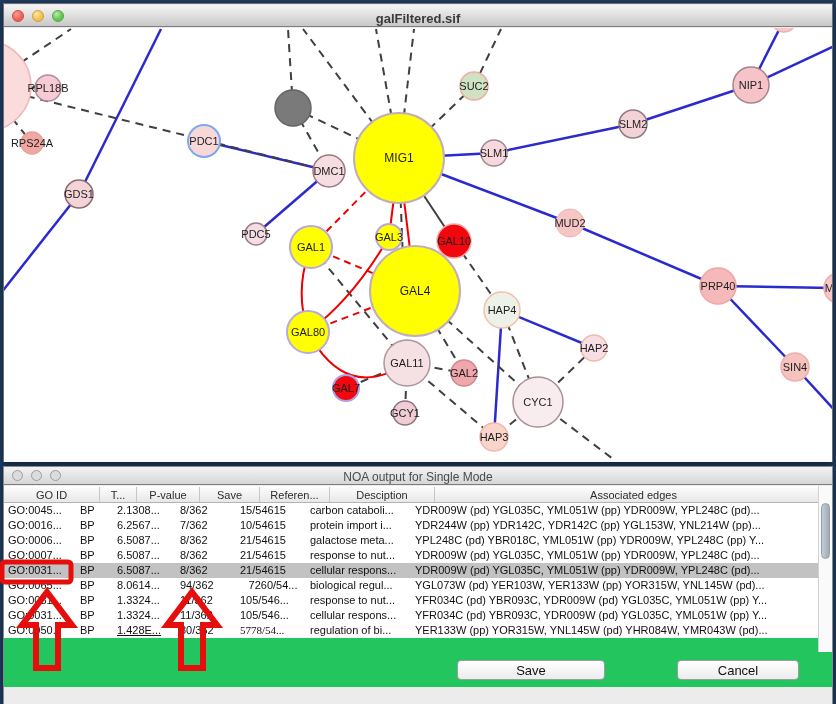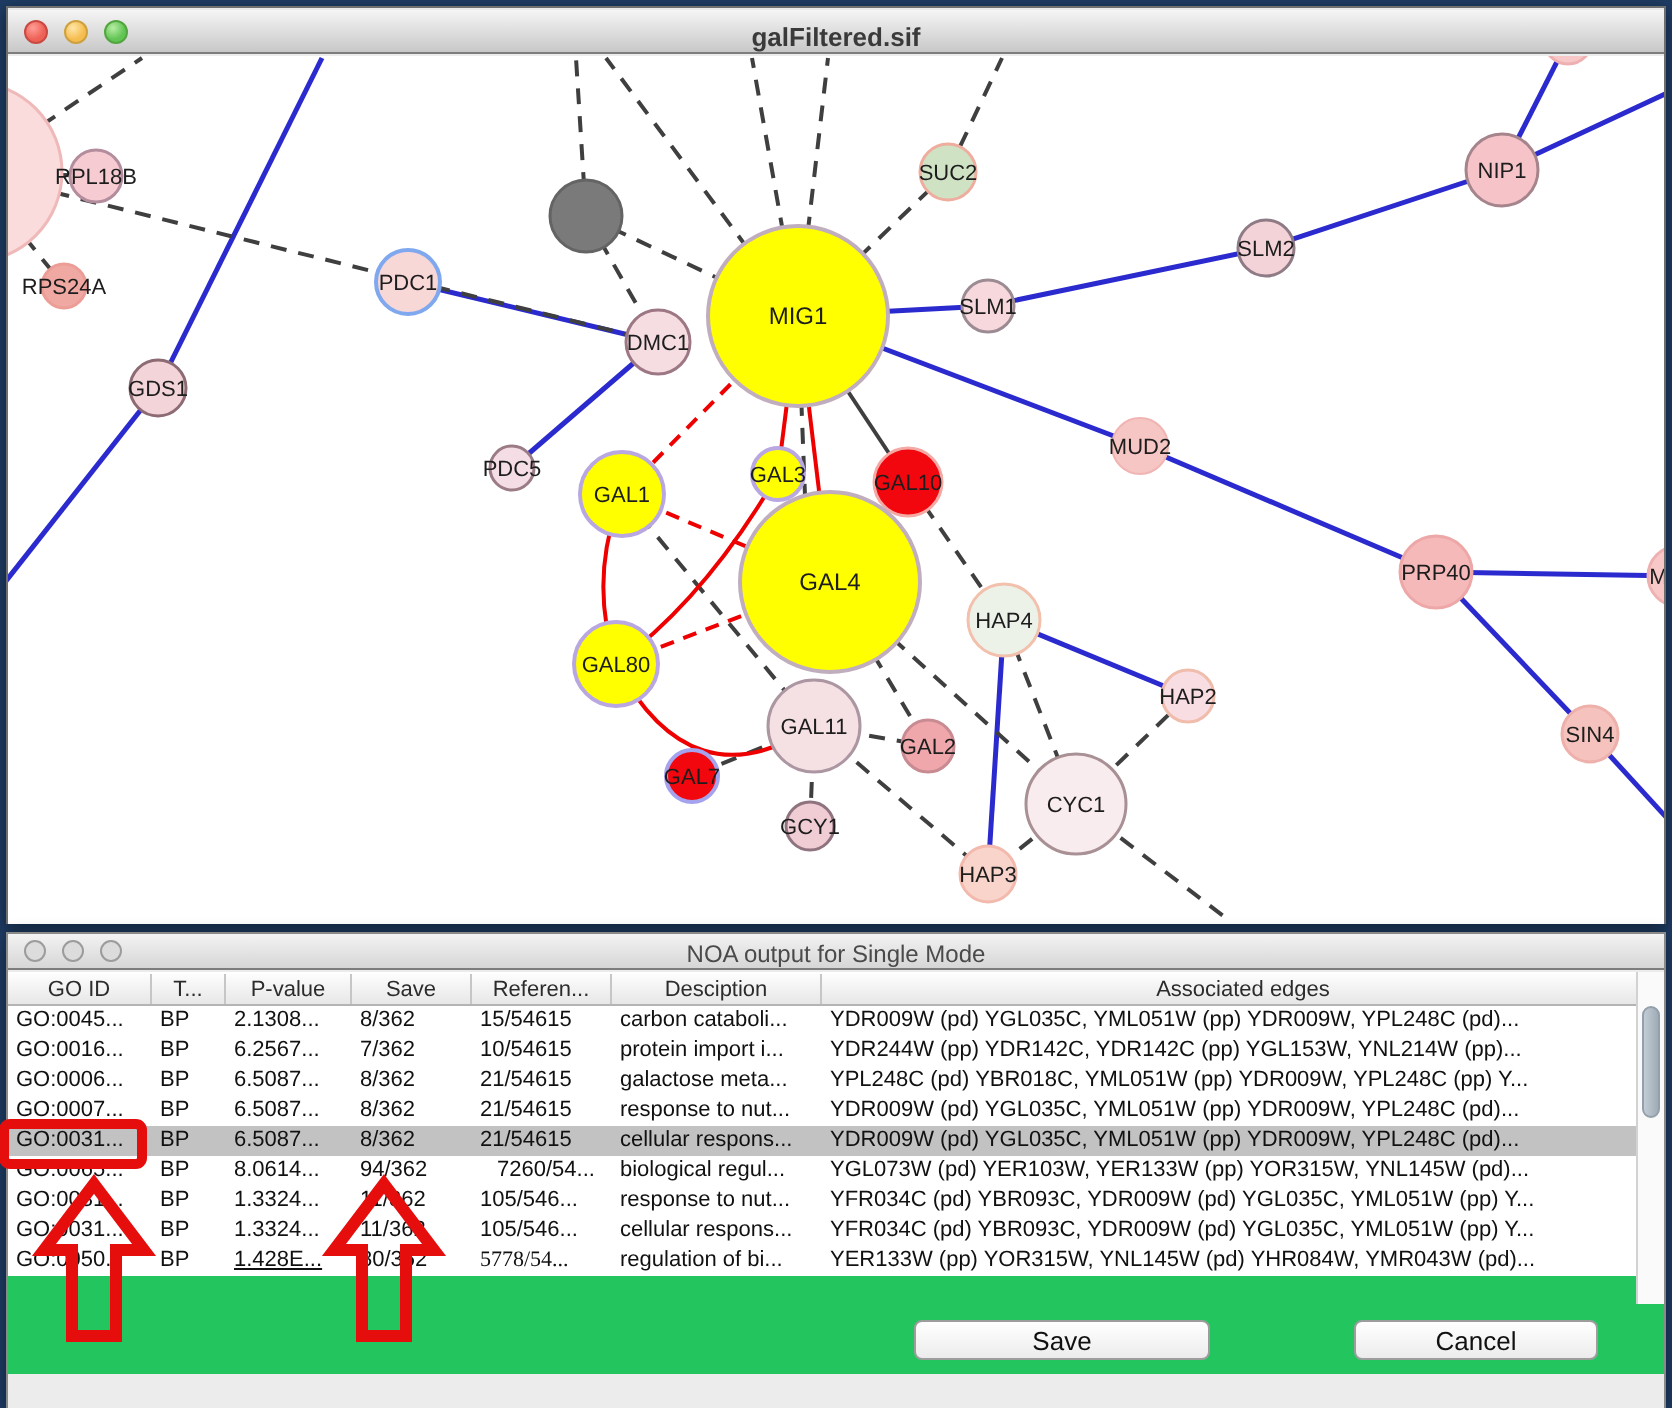--- a/index.html
+++ b/index.html
@@ -190,21 +190,21 @@
     <div class="titlebar">
       <span class="lights">
         <span class="light gray"></span>
         <span class="light gray"></span>
         <span class="light gray"></span>
       </span>
       <span class="title">NOA output for Single Mode</span>
     </div>
     <div id="table-wrap">
       <div id="table-header">
-          <div class="hcell" style="width: 72px;">GO ID</div>
+          <div class="hcell" style="width: 96px;">GO ID</div>
           <div class="hcell" style="width: 37px;">T...</div>
           <div class="hcell" style="width: 63px;">P-value</div>
           <div class="hcell" style="width: 60px;">Save</div>
           <div class="hcell" style="width: 70px;">Referen...</div>
           <div class="hcell" style="width: 105px;">Desciption</div>
           <div class="hcell">Associated edges</div>
         </div>
       <div id="table-body">
           <div class="trow">
             <div class="tcell" style="width: 72px;">GO:0045...</div>

